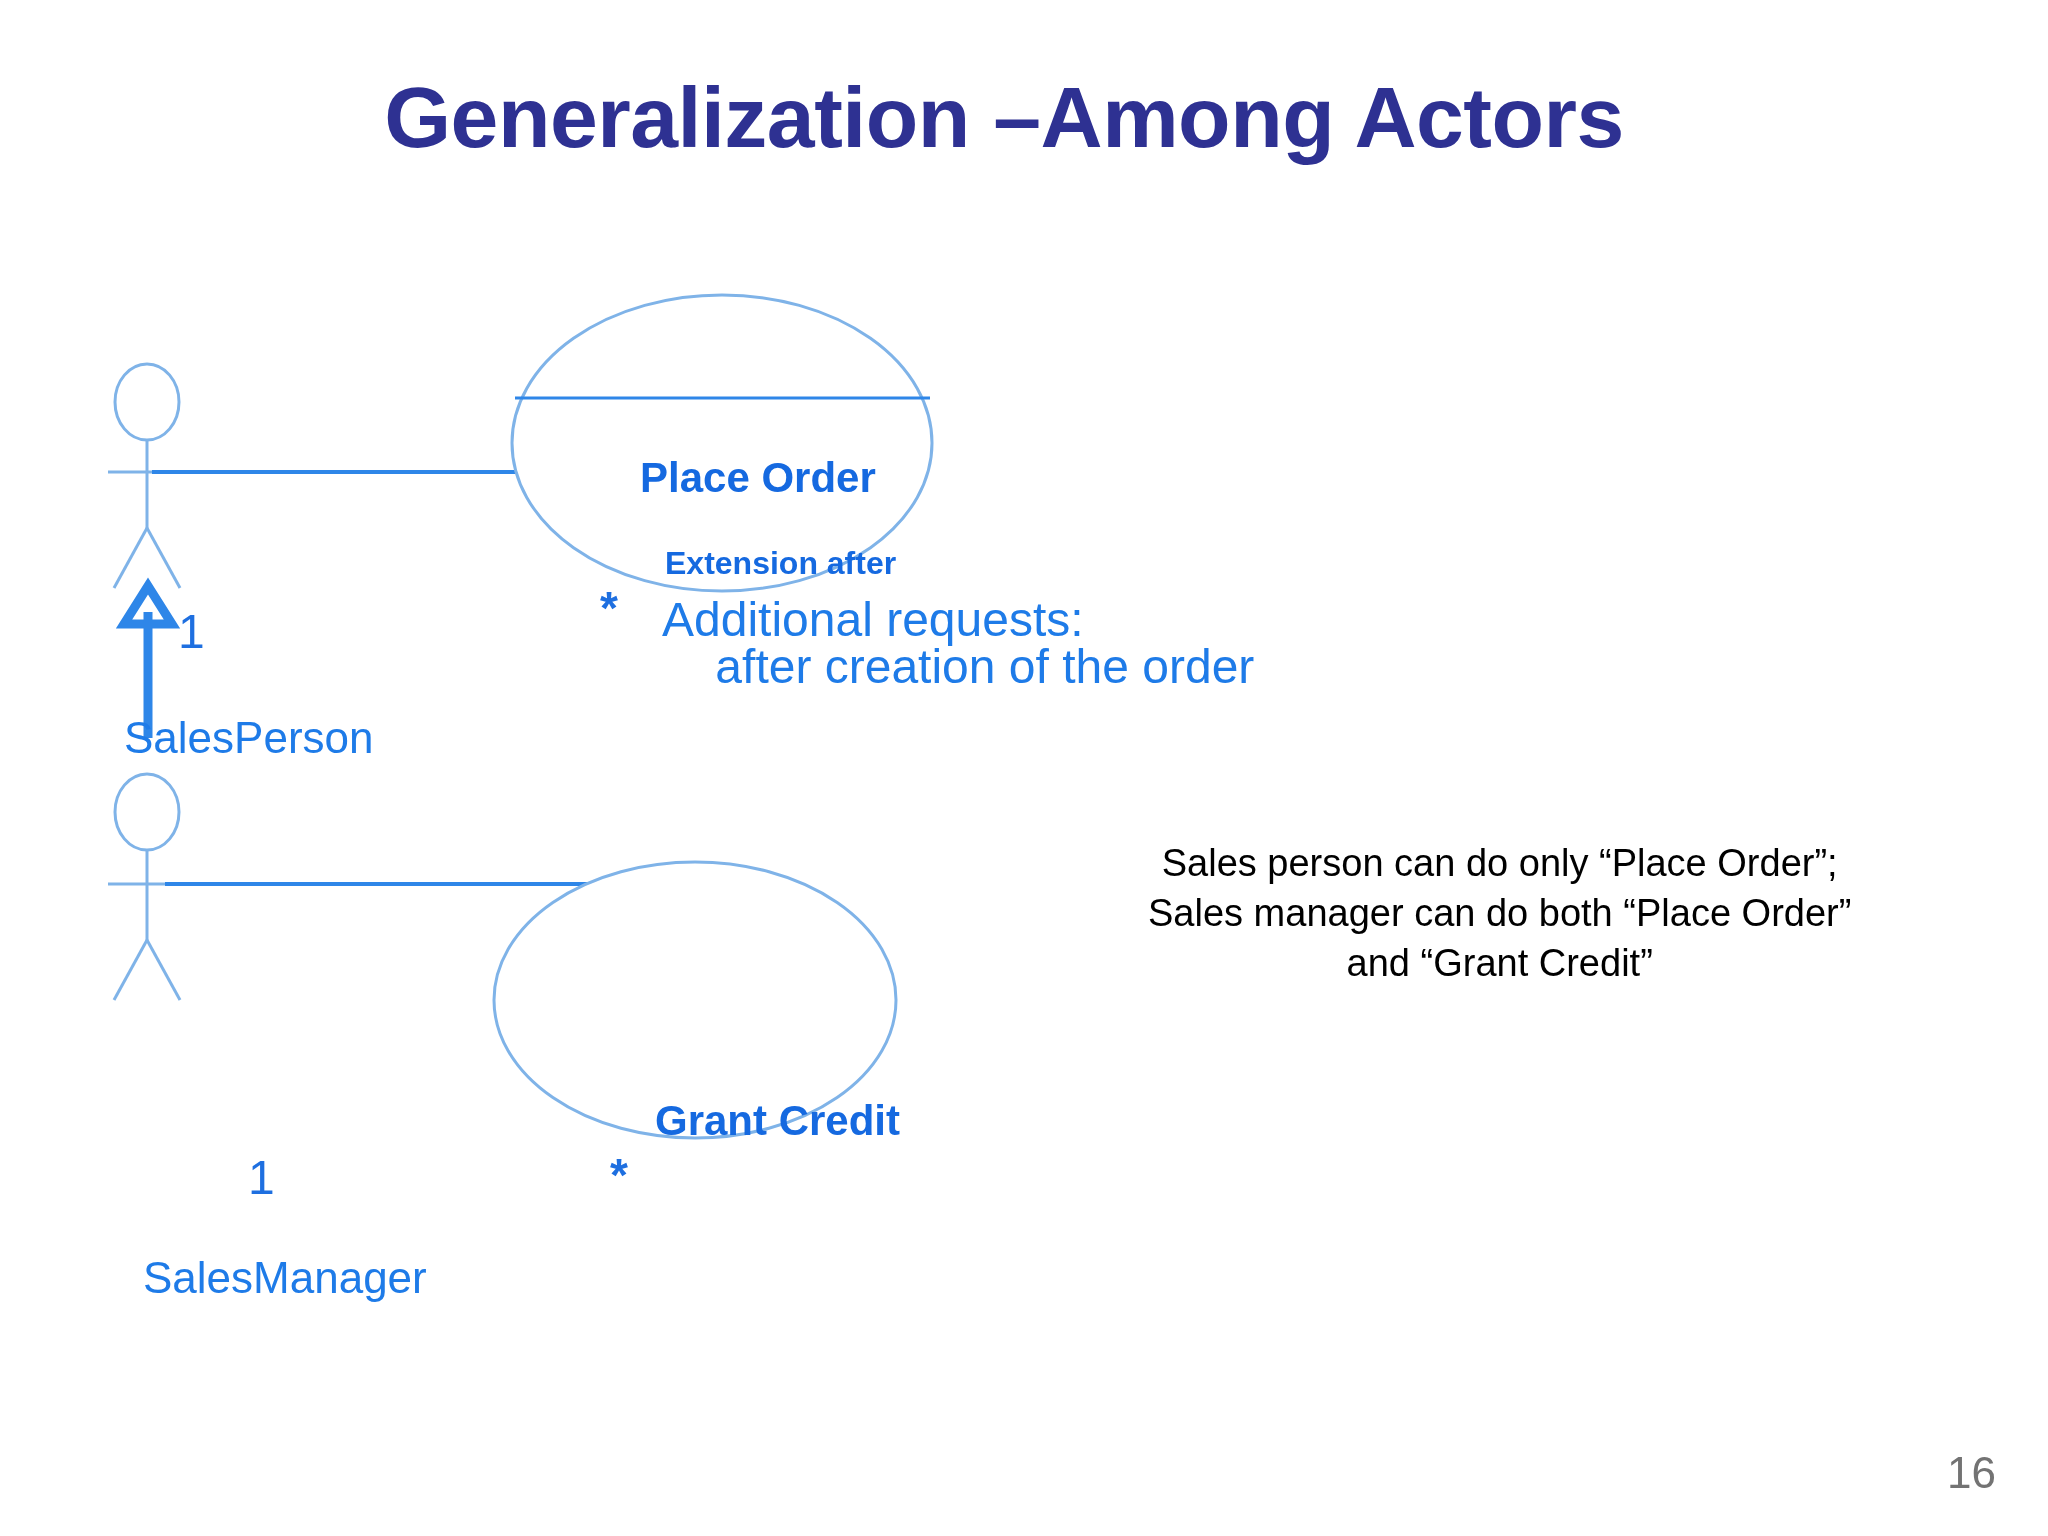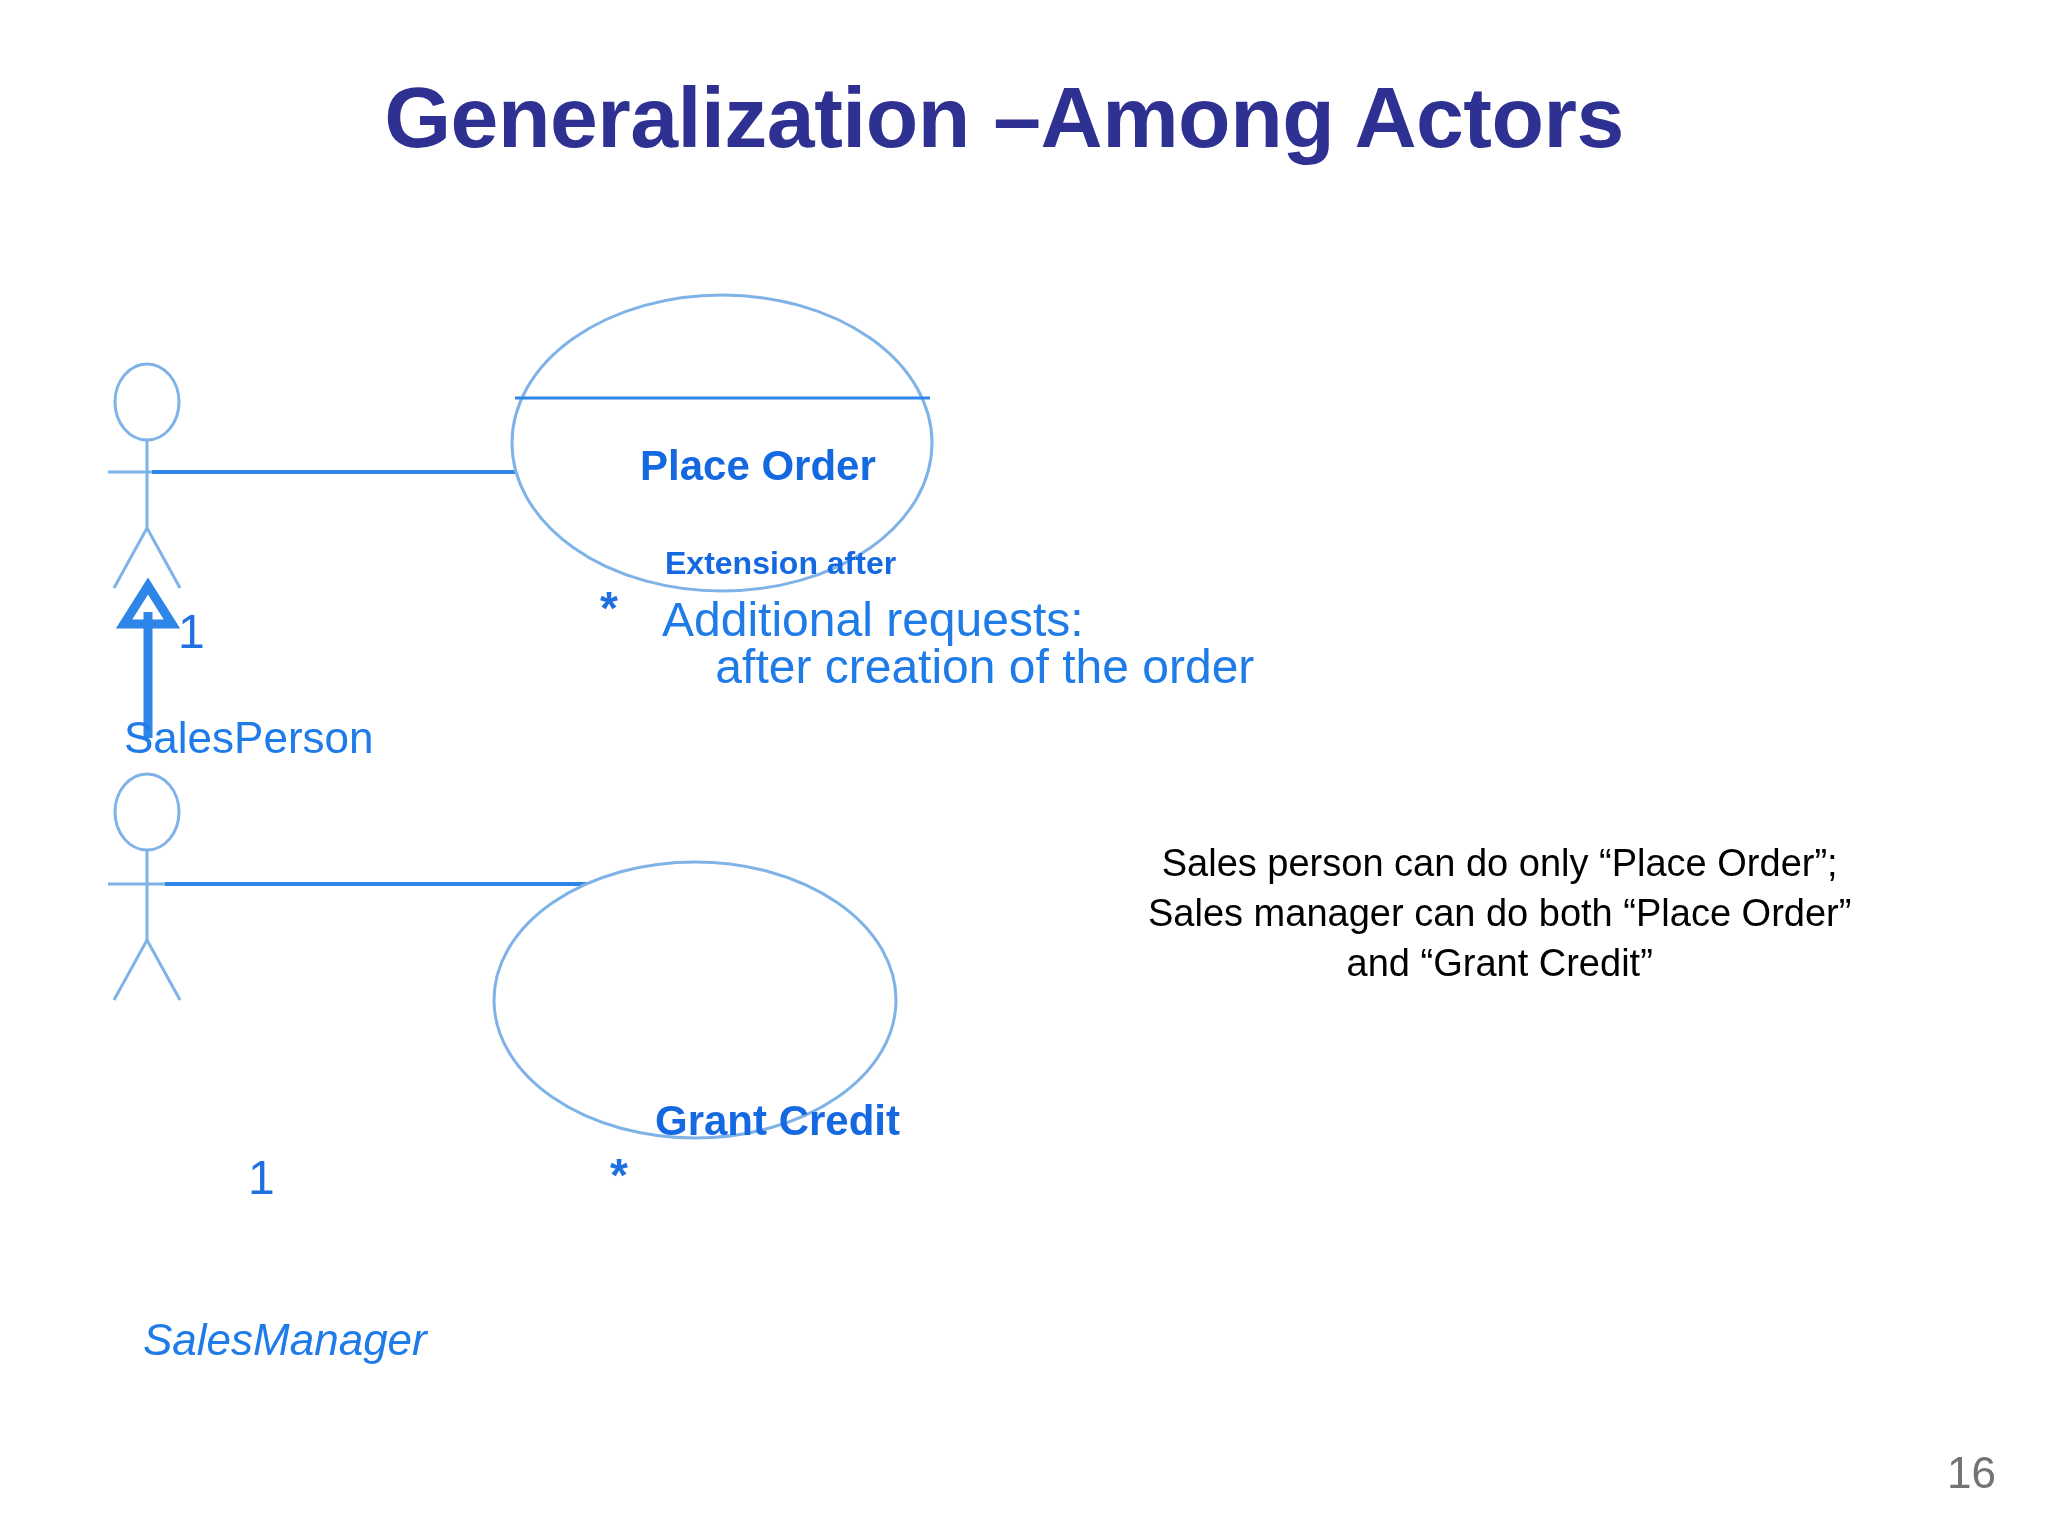--- a/index.html
+++ b/index.html
@@ -140,31 +140,31 @@
       <ellipse cx="695" cy="1000" rx="201" ry="138" fill="#ffffff" stroke="#7FB3E8" stroke-width="3"></ellipse>
     </g>
   </svg>
 
   <div class="lbl mult" style="left:178px; top:604px;">1</div>
 
   <div class="lbl actor-name" style="left:124px; top:713px;">SalesPerson</div>
 
   <div class="lbl mult-star" style="left:600px; top:581px;">*</div>
 
-  <div class="lbl uc-title" style="left:640px; top:442px; width:400px; text-align:left;">Place Order</div>
+  <div class="lbl uc-title" style="left:640px; top:454px; width:400px; text-align:left;">Place Order</div>
 
   <div class="lbl uc-ext-head" style="left:665px; top:545px;">Extension after</div>
 
   <div class="lbl uc-ext-line" style="left:662px; top:592px;">Additional requests:</div>
 
   <div class="lbl uc-ext-line" style="left:662px; top:639px;">    after creation of the order</div>
 
   <div class="lbl mult" style="left:248px; top:1150px;">1</div>
 
-  <div class="lbl actor-name" style="left:143px; top:1315px;font-style:italic;">SalesManager</div>
+  <div class="lbl actor-name" style="left:143px; top:1253px;">SalesManager</div>
 
   <div class="lbl mult-star" style="left:610px; top:1148px;">*</div>
 
   <div class="lbl uc-title" style="left:560px; top:1097px; width:340px; text-align:right;">Grant Credit</div>
 
   <div style="position:absolute; left:1148px; top:838px;">
     <div class="note-text">Sales person can do only “Place Order”;</div>
     <div class="note-text">Sales manager can do both “Place Order”</div>
     <div class="note-text">and “Grant Credit”</div>
   </div>

